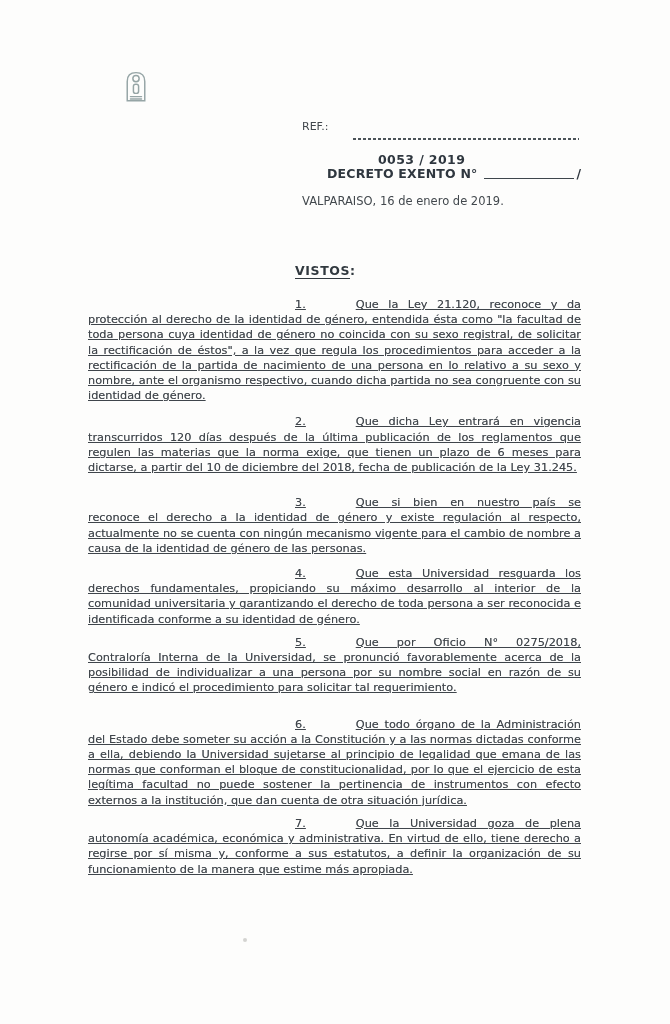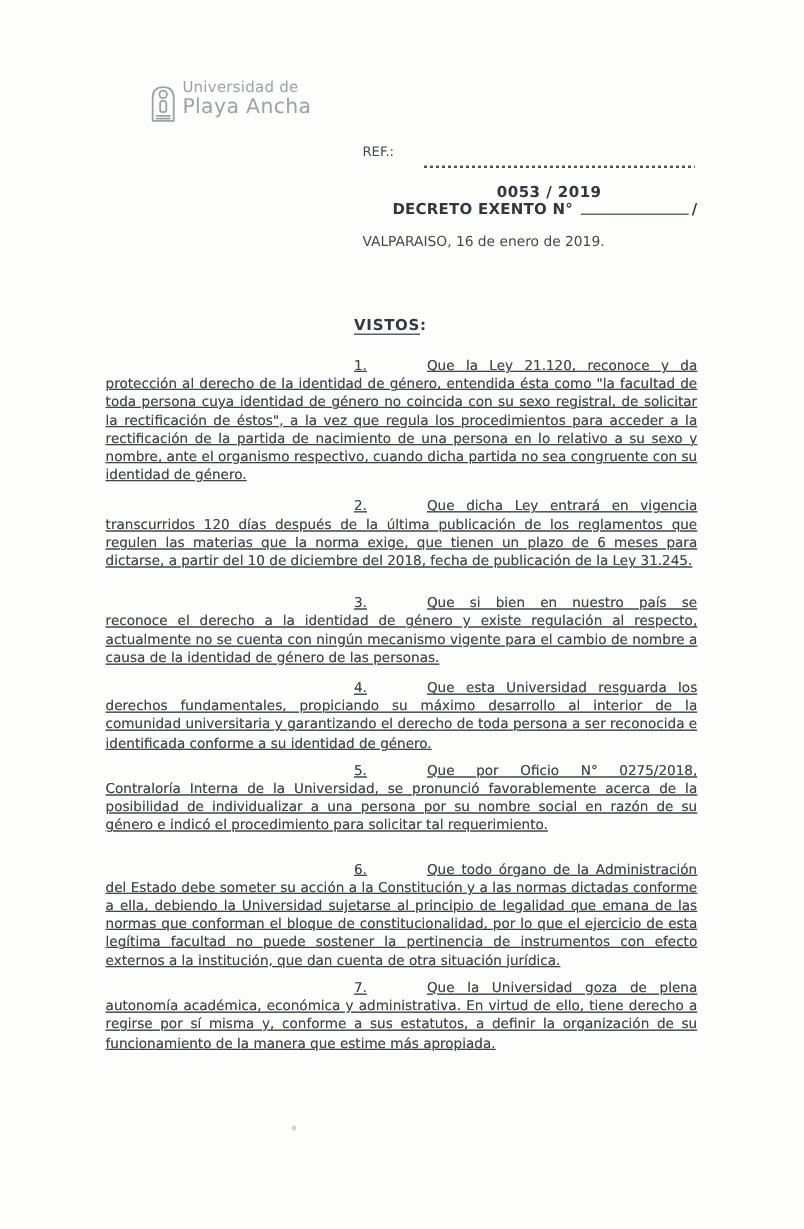--- a/index.html
+++ b/index.html
@@ -22,21 +22,21 @@
   
   .hdr { position: absolute; left: 302px; top: 119px; width: 279px; }
   .ref-row { display: flex; font-size: 11px; line-height: 15.5px; color: #42484d; }
   .ref-label { width: 51px; flex: 0 0 51px; }
   .ref-text { flex: 1; text-align: justify; }
   .dashed-divider {
     margin: 3px 0 0 51px; height: 2px; width: 226px;
     background: repeating-linear-gradient(90deg, #4b5358 0 3px, transparent 3px 5px);
   }
   .decree-number {
-    margin: 12px 0 -1px 112px;
+    margin: 12px 0 -1px 76px;
     font-weight: bold; font-size: 12.5px; color: #2f373f; letter-spacing: 0.4px;
   }
   .decree-row { display: flex; align-items: center; font-size: 12.5px; font-weight: bold; color: #2f373f; margin-left: 25px; }
   .decree-label { white-space: nowrap; letter-spacing: 0.2px; }
   .decree-blank { flex: 1; border-bottom: 1.5px solid #3e464c; margin: 0 2px 1px 6px; height: 12px; }
   .decree-slash { font-weight: bold; }
   .place-date { margin-top: 13px; font-size: 11.5px; color: #42484d; }
 
   
   .vistos-heading { position: absolute; left: 295px; top: 263px; font-size: 12.5px; font-weight: bold; color: #31393f; letter-spacing: 0.6px; }
@@ -67,24 +67,20 @@
   <div class="logo">
     <span>
       <svg width="24" height="34" viewBox="0 0 26 36" fill="none" stroke="#96a5a6" stroke-width="1.6" stroke-linecap="round">
         <path d="M3.5 34 L3.5 13 Q3.5 3.5 13 3.5 Q22.5 3.5 22.5 13 L22.5 34 Z"></path>
         <circle cx="13" cy="10" r="3.4"></circle>
         <rect x="10.2" y="16" width="5.6" height="10" rx="2.4"></rect>
         <path d="M7 29.5 H19"></path>
         <path d="M7 32 H19"></path>
       </svg>
     </span>
-    <span class="logo-text">
-      <div class="logo-line1">Universidad de</div>
-      <div class="logo-line2">Playa Ancha</div>
-    </span>
   </div>
 
   <div class="hdr">
     <div class="ref-row">
       <span class="ref-label">REF.:</span>
     </div>
     <div class="dashed-divider"></div>
     <div class="decree-number">0053 / 2019</div>
     <div class="decree-row">
       <span class="decree-label">DECRETO EXENTO N°</span>

